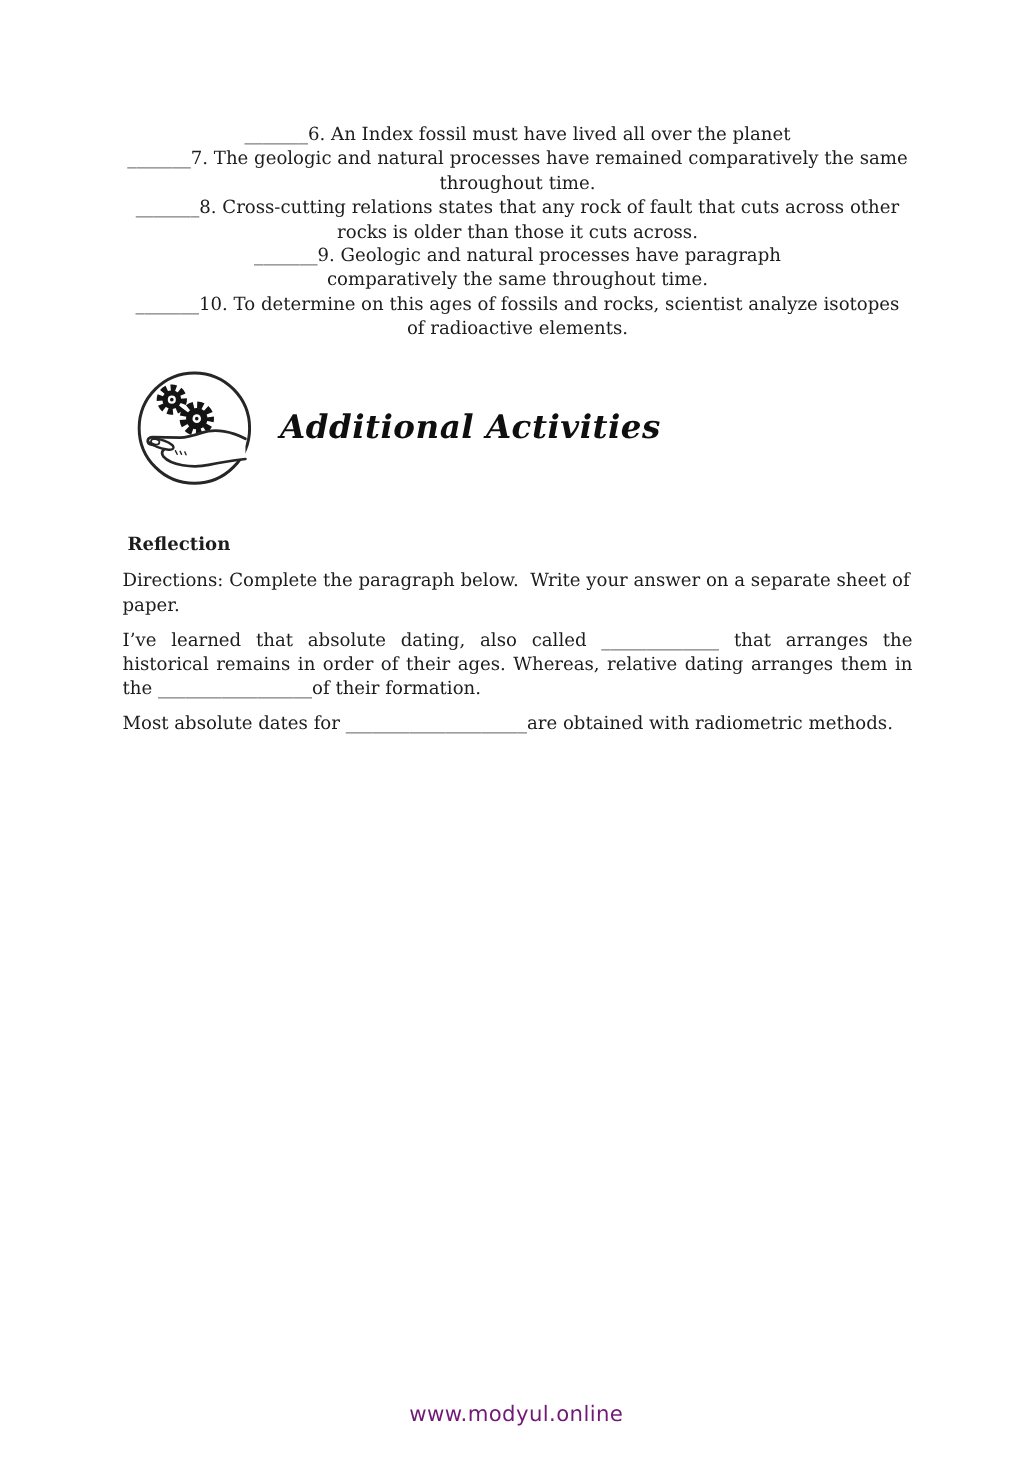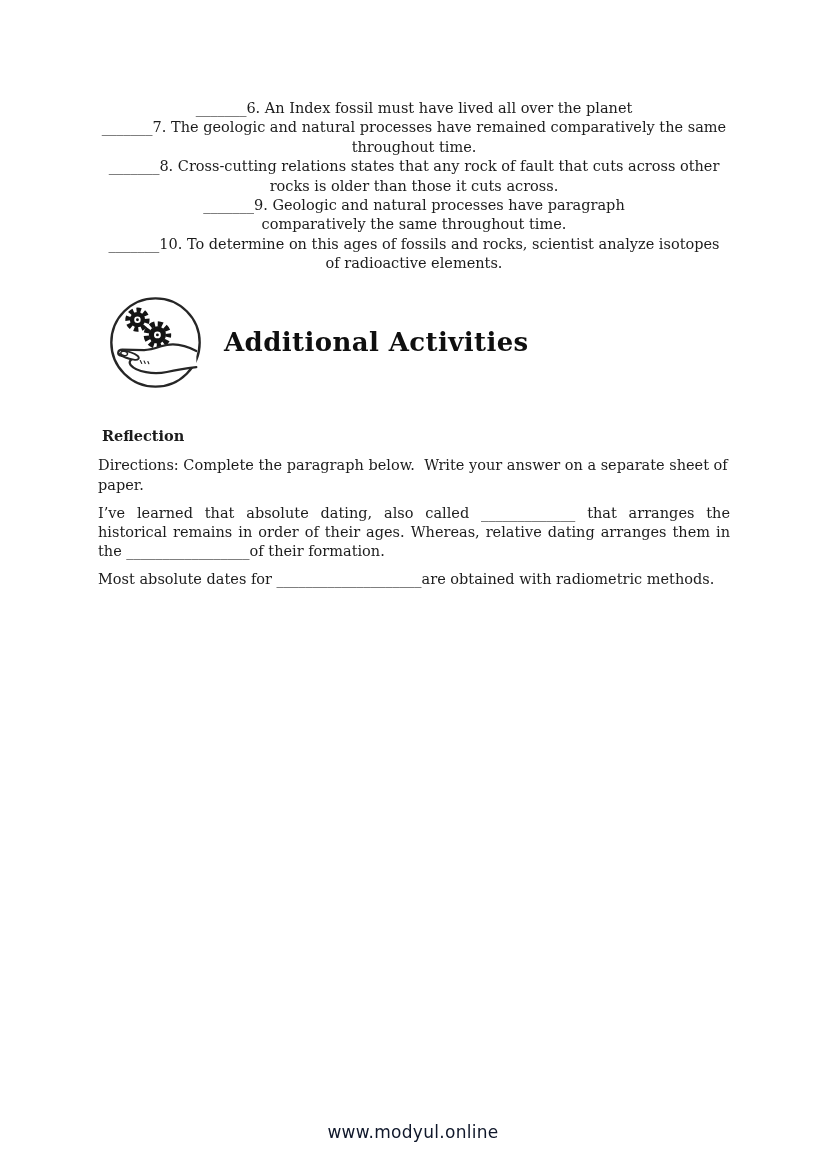--- a/index.html
+++ b/index.html
@@ -35,20 +35,21 @@
   .icon-wrap {
     width: 95px;
     height: 95px;
     flex: 0 0 auto;
   }
   .icon-wrap svg { display: block; }
   .activities-title {
     margin: 0;
     font-size: 26px;
     font-weight: bold;
+    font-style: italic;
     letter-spacing: 0.4px;
     color: #0f0f0f;
   }
   .reflection-heading {
     margin: 36px 0 0 4px;
     font-size: 14.5px;
     line-height: 19.4px;
     font-weight: bold;
   }
   .directions {
@@ -65,21 +66,21 @@
   }
   .watermark {
     position: absolute;
     top: 1122px;
     left: 0;
     width: 100%;
     text-align: center;
     font-family: "DejaVu Sans", sans-serif;
     font-size: 17px;
     letter-spacing: 0.3px;
-    color: #0f172a;
+    color: #701a75;
   }
 </style>
 </head>
 <body>
 
 <main class="page">
 
   <section>
     <p class="quiz-item">_______6. An Index fossil must have lived all over the planet</p>
     <p class="quiz-item">_______7. The geologic and natural processes have remained comparatively the same

